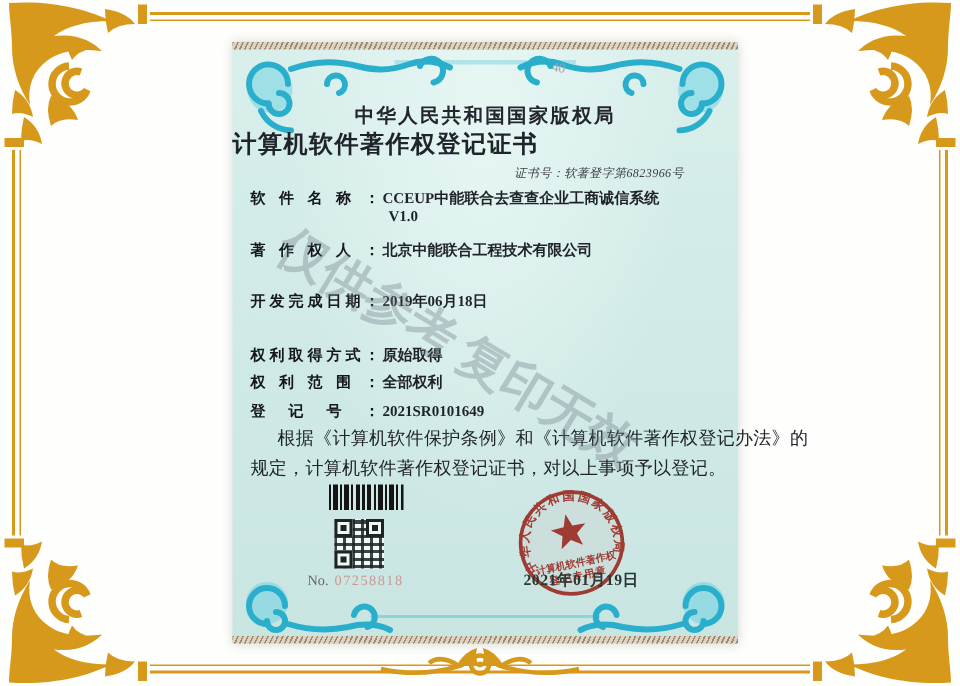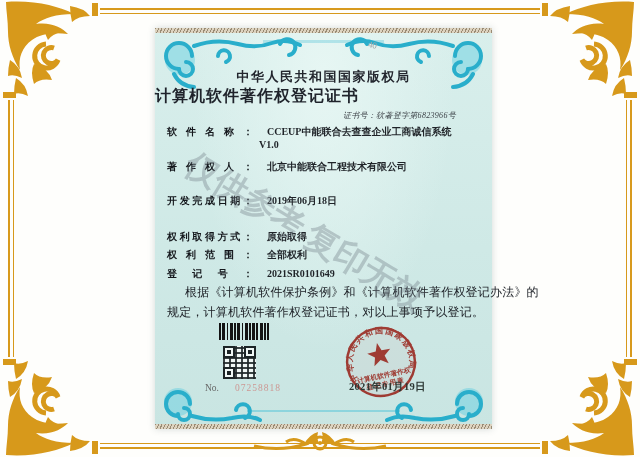--- a/index.html
+++ b/index.html
@@ -37,37 +37,37 @@
 
   
   .t1{position:absolute;top:40px;left:0;right:0;text-align:center;
       font-size:13px;font-weight:bold;letter-spacing:1.5px;color:#23262e;}
   .t2{position:absolute;top:58px;left:0;right:0;
       font-size:16px;font-weight:bold;letter-spacing:1px;color:#1f232b;}
   .certno{position:absolute;top:82px;right:36px;font-size:8px;color:#3c4147;letter-spacing:.3px;font-style:italic;}
   .row{position:absolute;left:12px;font-size:10px;color:#1f2328;white-space:nowrap;}
   .lab{display:inline-block;width:86px;text-align:justify;text-align-last:justify;
        font-weight:bold;color:#14171c;}
-  .val{margin-left:14px;font-weight:600;}
+  .val{margin-left:2px;font-weight:600;}
   .v2{position:absolute;left:104px;top:111px;font-size:10px;font-weight:600;color:#1f2328;}
   .st{position:absolute;font-size:12px;color:#20242a;white-space:nowrap;letter-spacing:.2px;}
   .st1{left:30px;top:256px;} .st2{left:12px;top:276px;}
 
   
   .barcode{position:absolute;left:64px;top:295px;width:50px;height:17px;
            background:repeating-linear-gradient(90deg,#141414 0 1.5px,rgba(0,0,0,0) 1.5px 3px,
                       #141414 3px 6px,rgba(0,0,0,0) 6px 7.5px);}
   .qr{position:absolute;left:68px;top:318px;width:33px;height:33px;background:#f0f7f5;
       background-image:repeating-linear-gradient(0deg,rgba(28,36,38,.85) 0 2px,rgba(0,0,0,0) 2px 5px),
                        repeating-linear-gradient(90deg,rgba(28,36,38,.85) 0 2px,rgba(0,0,0,0) 2px 6px);}
   .qr i{position:absolute;width:8px;height:8px;border:2px solid #1c2426;background:#f0f7f5;}
   .qr i::after{content:"";position:absolute;left:2px;top:2px;width:4px;height:4px;background:#1c2426;}
   .qr .tl{left:0;top:0;} .qr .tr{right:0;top:0;} .qr .bl{left:0;bottom:0;}
   .serial{position:absolute;left:50px;top:355px;font-size:9.5px;color:#666;}
-  .serial b{font-weight:normal;color:rgba(205,85,80,.55);letter-spacing:1px;margin-left:16px;}
+  .serial b{font-weight:normal;color:rgba(205,85,80,.55);letter-spacing:1px;margin-left:4px;}
 
   
   .seal{position:absolute;left:188px;top:296px;width:76px;height:76px;
         mix-blend-mode:multiply;opacity:.92;}
   .issue-date{position:absolute;left:194px;top:352px;font-size:10.5px;font-weight:bold;
               color:#2c3733;letter-spacing:.3px;z-index:5;}
 
   
   .wmark{position:absolute;left:200px;top:142px;font-size:34px;font-weight:bold;
          letter-spacing:-1px;color:#6b7680;opacity:.34;white-space:nowrap;

